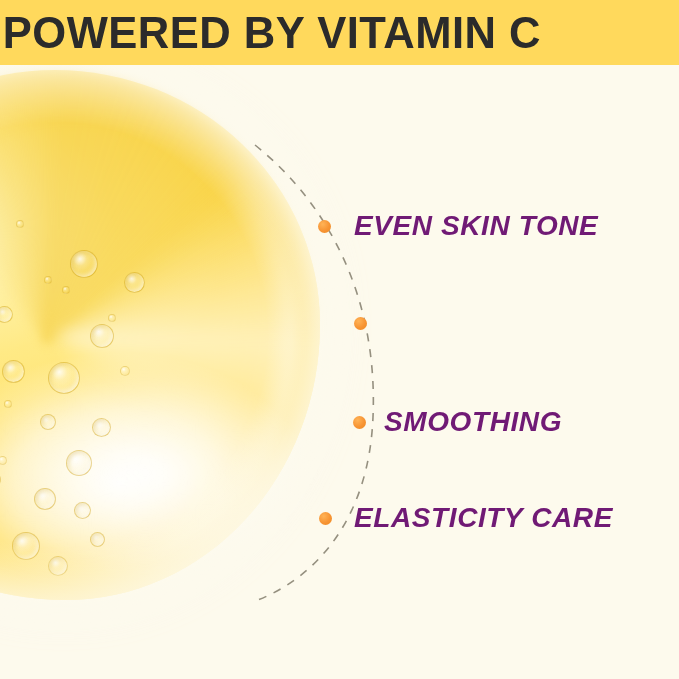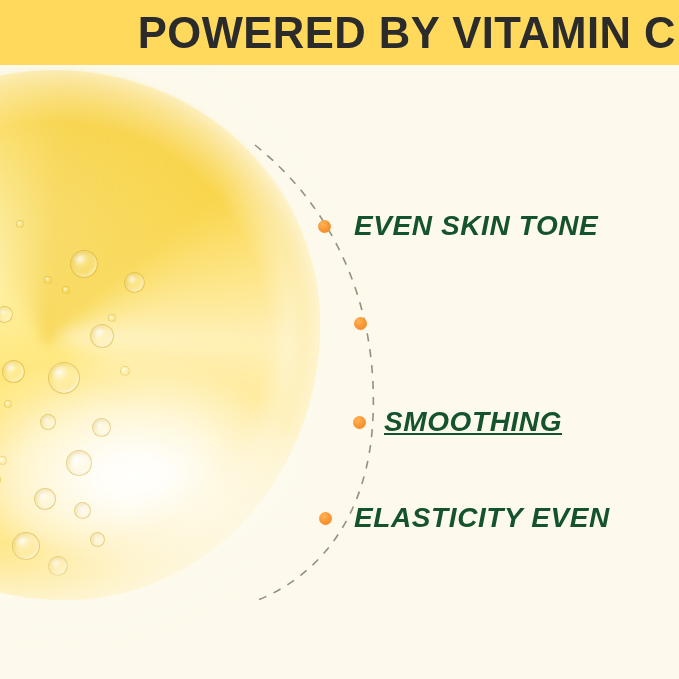--- a/index.html
+++ b/index.html
@@ -23,21 +23,21 @@
   
   .header-band {
     position: absolute;
     left: 0;
     top: 0;
     width: 679px;
     height: 65px;
     background: #ffd95c;
     display: flex;
     align-items: center;
-    justify-content: flex-end;
+    justify-content: flex-start;
   }
   .header-title {
     font-family: "Liberation Sans", sans-serif;
     font-weight: bold;
     font-size: 44px;
     letter-spacing: 0.5px;
     color: #2b2b2b;
     line-height: 1;
     white-space: nowrap;
     transform: scaleX(0.99);
@@ -185,21 +185,21 @@
   }
 
   
   .benefit-label {
     position: absolute;
     font-family: "Liberation Sans", sans-serif;
     font-style: italic;
     font-weight: bold;
     font-size: 28px;
     letter-spacing: 0.6px;
-    color: #14532d;
+    color: #701a75;
     white-space: nowrap;
     line-height: 1;
   }
 </style>
 </head>
 <body>
 
 <div class="poster">
 
   <div class="header-band">
@@ -252,17 +252,17 @@
     <svg class="arc-svg" viewBox="0 0 679 614">
       <path d="M 255 80 C 330 140, 378 235, 373 352 C 369 450, 320 510, 258 535" fill="none" stroke="#8a8473" stroke-width="1.6" stroke-dasharray="8 8" stroke-linecap="butt" opacity="0.9"></path>
     </svg>
 
     <div class="bullet" style="left:318px; top:155px;"></div>
     <div class="bullet" style="left:354px; top:252px;"></div>
     <div class="bullet" style="left:353px; top:351px;"></div>
     <div class="bullet" style="left:319px; top:447px;"></div>
 
     <div class="benefit-label" style="left:354px; top:147px;">EVEN SKIN TONE</div>
-    <div class="benefit-label" style="left:384px; top:343px;text-decoration:underline;">SMOOTHING</div>
-    <div class="benefit-label" style="left:354px; top:439px;">ELASTICITY EVEN</div>
+    <div class="benefit-label" style="left:384px; top:343px;">SMOOTHING</div>
+    <div class="benefit-label" style="left:354px; top:439px;">ELASTICITY CARE</div>
 
   </div>
 </div>
 
 </body></html>

